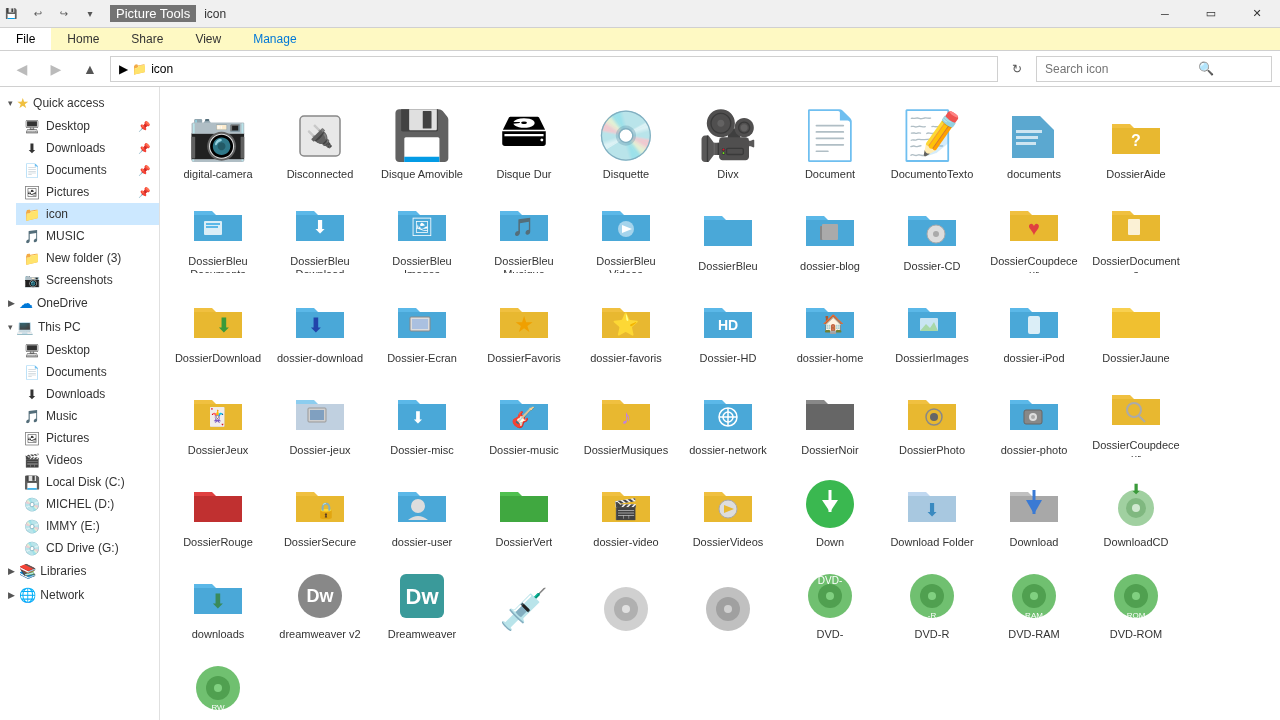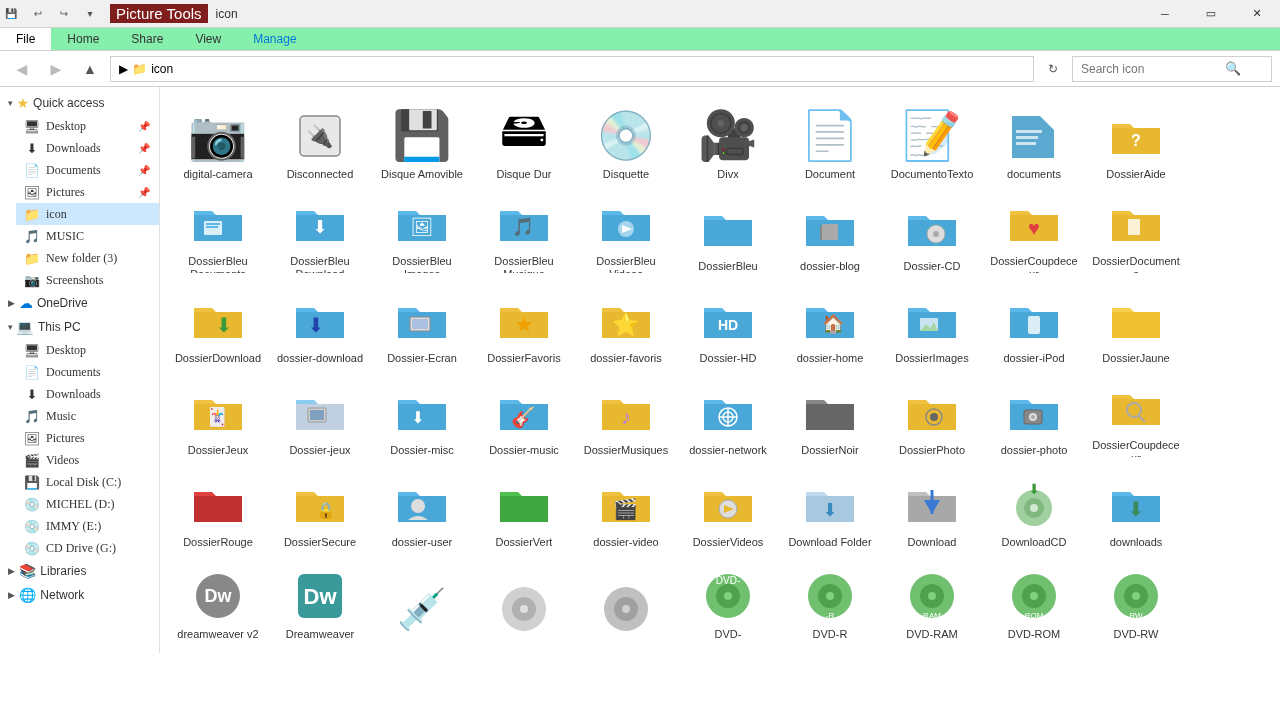--- a/index.html
+++ b/index.html
@@ -6,35 +6,35 @@
     body { font-family: 'Segoe UI', sans-serif; font-size: 12px; background: #fff; width: 1280px; height: 720px; overflow: hidden; display: flex; flex-direction: column; }
     .quick-access-tb { display: flex; align-items: center; gap: 2px; margin-right: 8px; }
     .qa-btn { width: 24px; height: 24px; display: flex; align-items: center; justify-content: center; cursor: pointer; font-size: 10px; color: #555; }
 
     
     .addr-bar { height: 36px; background: #fff; border-bottom: 1px solid #d0d0d0; display: flex; align-items: center; padding: 0 8px; gap: 6px; }
     .nav-btn { width: 28px; height: 28px; display: flex; align-items: center; justify-content: center; cursor: pointer; border-radius: 2px; color: #555; font-size: 14px; }
     .nav-btn.disabled { color: #bbb; cursor: default; }
     .addr-path { flex: 1; height: 26px; border: 1px solid #d0d0d0; display: flex; align-items: center; padding: 0 8px; background: #fff; font-size: 12px; gap: 4px; cursor: pointer; }
     .refresh-btn { width: 26px; height: 26px; display: flex; align-items: center; justify-content: center; cursor: pointer; color: #555; }
-    .search-box { width: 200px; height: 26px; border: 1px solid #d0d0d0; display: flex; align-items: center; padding: 0 8px; gap: 4px; }
+    .search-box { width: 236px; height: 26px; border: 1px solid #d0d0d0; display: flex; align-items: center; padding: 0 8px; gap: 13px; }
     .search-input { border: none; outline: none; font-size: 12px; width: 140px; color: #333; }
     .search-icon { color: #888; font-size: 13px; }
 
     
     .main { flex: 1; display: flex; overflow: hidden; }
 
     
     .sidebar { width: 160px; background: #fff; border-right: 1px solid #e0e0e0; overflow-y: auto; padding: 4px 0; }
     .sidebar::-webkit-scrollbar { width: 6px; }
     .sidebar::-webkit-scrollbar-thumb { background: #c0c0c0; }
     .sidebar-item { display: flex; align-items: center; gap: 6px; padding: 3px 8px; cursor: pointer; font-size: 12px; color: #333; }
     .sidebar-item.selected { background: #cce8ff; }
     .sidebar-item .si-icon { width: 16px; height: 16px; flex-shrink: 0; display: flex; align-items: center; justify-content: center; font-size: 13px; }
-    .sidebar-item .si-label { flex: 1; white-space: nowrap; overflow: hidden; text-overflow: ellipsis; font-family: Liberation Serif, serif; }
+    .sidebar-item .si-label { flex: 1; white-space: nowrap; overflow: hidden; text-overflow: ellipsis; }
     .sidebar-item .pin-icon { color: #aaa; font-size: 10px; }
     .sidebar-group-header { display: flex; align-items: center; gap: 4px; padding: 4px 8px; font-size: 12px; color: #333; cursor: pointer; }
     .expand-arrow { font-size: 9px; color: #555; }
     .sidebar-sub { padding-left: 16px; }
 
     
     .content { flex: 1; overflow-y: auto; padding: 8px; background: #fff; }
     .content::-webkit-scrollbar { width: 8px; }
     .content::-webkit-scrollbar-thumb { background: #c0c0c0; }
 
@@ -56,30 +56,30 @@
 
 <div class="title-full">
 
   <div class="top-area">
     <div class="quick-access-tb">
       <div class="qa-btn">💾</div>
       <div class="qa-btn">↩</div>
       <div class="qa-btn">↪</div>
       <div class="qa-btn">▾</div>
     </div>
-    <span style="margin-right:8px; font-size:15px; background:#7f1d1d; color:#fff; padding:1px 6px;">Picture Tools</span>
+    <span style="margin-right:8px; font-size:13px; background:#737373; color:#fff; padding:1px 6px;">Picture Tools</span>
     <span style="font-size:12px; color:#333;">icon</span>
     <div class="win-controls">
       <div class="wc-btn">─</div>
       <div class="wc-btn">▭</div>
       <div class="wc-btn close">✕</div>
     </div>
   </div>
 
-  <div style="display:flex; background:#86efac; border-bottom:1px solid #d0d0d0;">
+  <div style="display:flex; background:#fef9c3; border-bottom:1px solid #d0d0d0;">
     <div class="rtab2 active">File</div>
     <div class="rtab2">Home</div>
     <div class="rtab2">Share</div>
     <div class="rtab2">View</div>
     <div class="rtab2" style="color:#0078d7; font-weight:400;">Manage</div>
   </div>
 
   <div class="addr-bar">
     <div class="nav-btn disabled">◀</div>
     <div class="nav-btn disabled">▶</div>
@@ -658,20 +658,30 @@
                 <path d="M4 20 L52 20 L52 46 L4 46 Z" fill="#e8b830"></path>
                 <circle cx="28" cy="33" r="9" fill="#ddd" stroke="#aaa"></circle>
                 <polygon points="24,29 24,37 34,33" fill="#e8b830"></polygon>
               </svg>
           </div>
           <div class="ic-label">DossierVideos</div>
         </div>
         <div class="icon-item">
           <div class="ic-img">
             <svg width="56" height="56" viewBox="0 0 56 56">
+                <circle cx="28" cy="28" r="24" fill="#3ab850"></circle>
+                <polygon points="20,24 28,36 36,24" fill="#fff"></polygon>
+                <line x1="28" y1="14" x2="28" y2="36" stroke="#fff" stroke-width="3"></line>
+              </svg>
+          </div>
+          <div class="ic-label">Down</div>
+        </div>
+        <div class="icon-item">
+          <div class="ic-img">
+            <svg width="56" height="56" viewBox="0 0 56 56">
                 <path d="M4 16 L4 46 L52 46 L52 20 L26 20 L22 16 Z" fill="#c0d8f0"></path>
                 <path d="M4 20 L52 20 L52 46 L4 46 Z" fill="#a8c8e0"></path>
                 <text x="28" y="40" text-anchor="middle" font-size="18" fill="#3a8ac0">⬇</text>
               </svg>
           </div>
           <div class="ic-label">Download Folder</div>
         </div>
         <div class="icon-item">
           <div class="ic-img">
             <svg width="56" height="56" viewBox="0 0 56 56">

